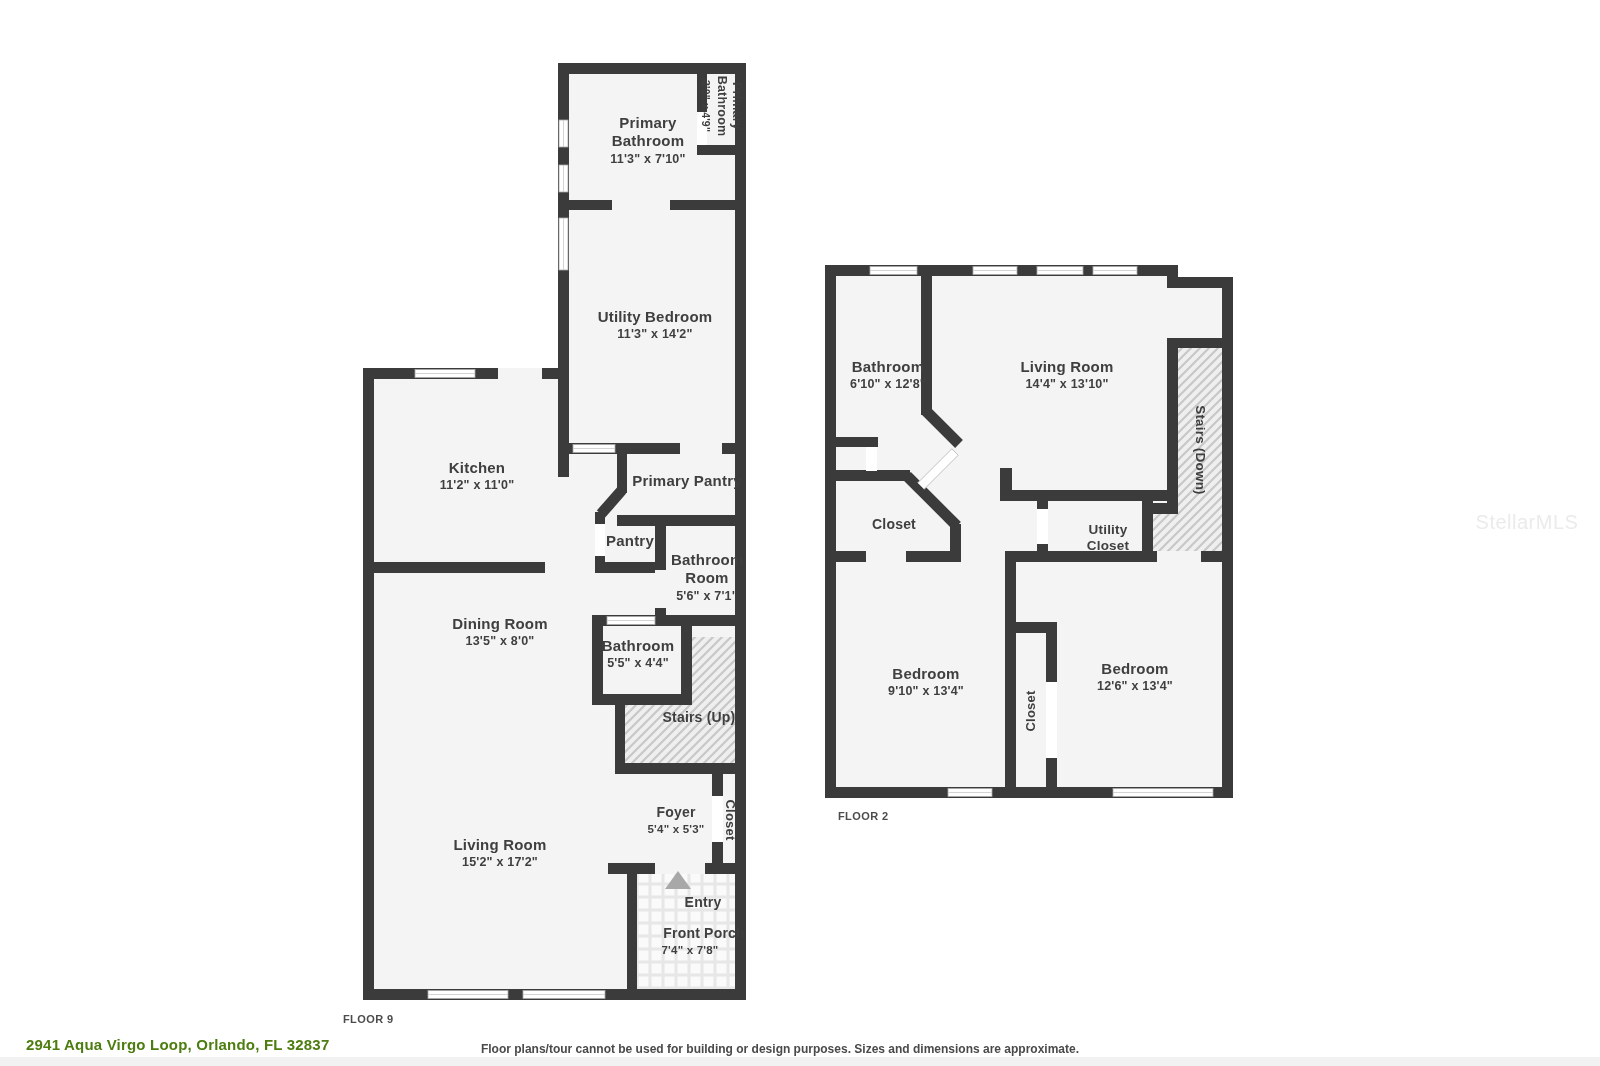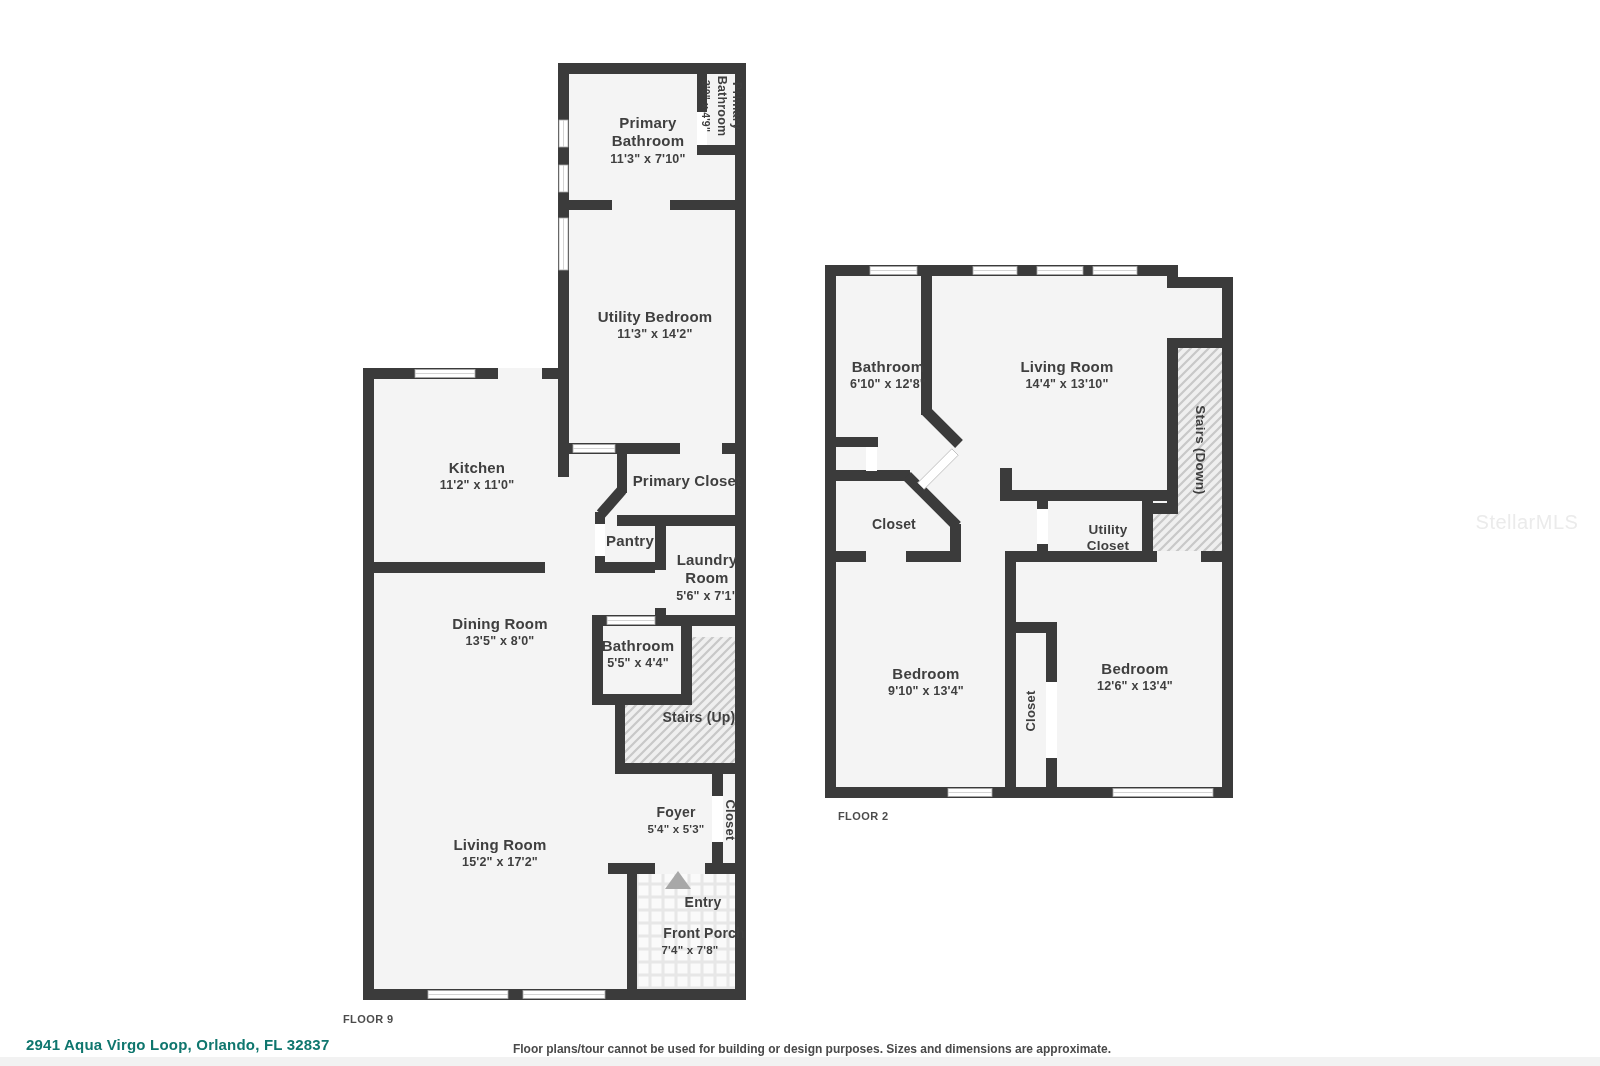--- a/index.html
+++ b/index.html
@@ -17,22 +17,22 @@
   .room-label .nm{font-size:15px;white-space:nowrap;}
   .room-label .nm.wrap{white-space:normal;}
   .room-label .dims{font-size:12.5px;white-space:nowrap;margin-top:1px;}
   .room-label.sm .nm{font-size:12.5px;}
   .room-label.sm .dims{font-size:10.5px;}
   .room-label.vt{font-size:13px;}
   .rot90{transform:translate(-50%,-50%) rotate(90deg);}
   .rotm90{transform:translate(-50%,-50%) rotate(-90deg);}
   .w92{width:92px;} .w72{width:72px;} .w64{width:64px;} .w70{width:70px;}
   .floor-tag{position:absolute;font-size:11px;font-weight:bold;color:#4c4c4c;letter-spacing:.4px;}
-  .address{position:absolute;left:26px;top:1036px;font-size:15px;font-weight:bold;color:#0f766e;letter-spacing:.2px;}
-  .disclaimer{position:absolute;left:812px;top:1042px;transform:translateX(-50%);
+  .address{position:absolute;left:26px;top:1036px;font-size:15px;font-weight:bold;color:#4d7c0f;letter-spacing:.2px;}
+  .disclaimer{position:absolute;left:780px;top:1042px;transform:translateX(-50%);
               font-size:12px;font-weight:bold;color:#4a4a4a;white-space:nowrap;}
   .watermark{position:absolute;left:1527px;top:522px;transform:translate(-50%,-50%);
              font-size:20px;color:#ebebeb;letter-spacing:.5px;white-space:nowrap;}
   .bottom-strip{position:absolute;left:0;top:1057px;width:1600px;height:9px;background:#f2f2f2;}
 </style>
 </head>
 <body>
 
 <div class="canvas">
 
@@ -177,27 +177,27 @@
   </div>
   <div class="room-label" style="left:655px;top:325px;">
     <span class="nm">Utility Bedroom</span>
     <span class="dims">11'3" x 14'2"</span>
   </div>
   <div class="room-label" style="left:477px;top:476px;text-align:center;">
     <span class="nm">Kitchen</span>
     <span class="dims">11'2" x 11'0"</span>
   </div>
   <div class="room-label" style="left:687px;top:481px;">
-    <span class="nm">Primary Closet</span>
+    <span class="nm">Primary Pantry</span>
   </div>
   <div class="room-label" style="left:630px;top:541px;">
     <span class="nm">Pantry</span>
   </div>
   <div class="room-label" style="left:707px;top:577px;">
-    <span class="nm wrap w72">Laundry Room</span>
+    <span class="nm wrap w72">Bathroom Room</span>
     <span class="dims">5'6" x 7'1"</span>
   </div>
   <div class="room-label" style="left:500px;top:632px;">
     <span class="nm">Dining Room</span>
     <span class="dims">13'5" x 8'0"</span>
   </div>
   <div class="room-label" style="left:638px;top:654px;">
     <span class="nm">Bathroom</span>
     <span class="dims">5'5" x 4'4"</span>
   </div>

